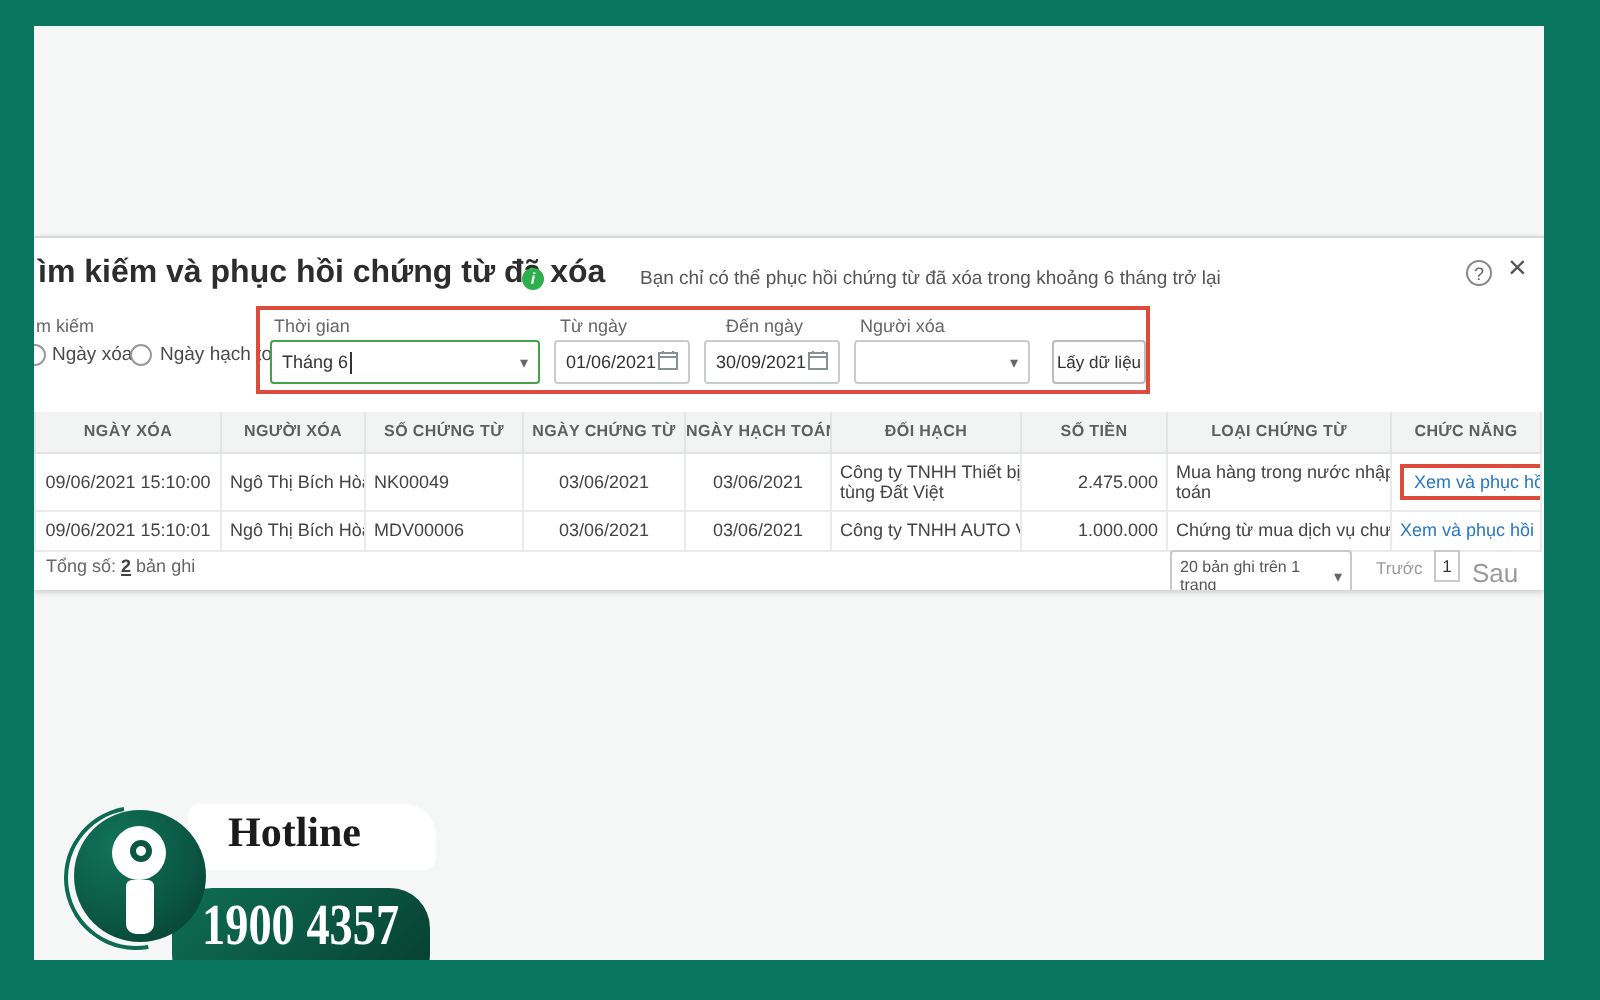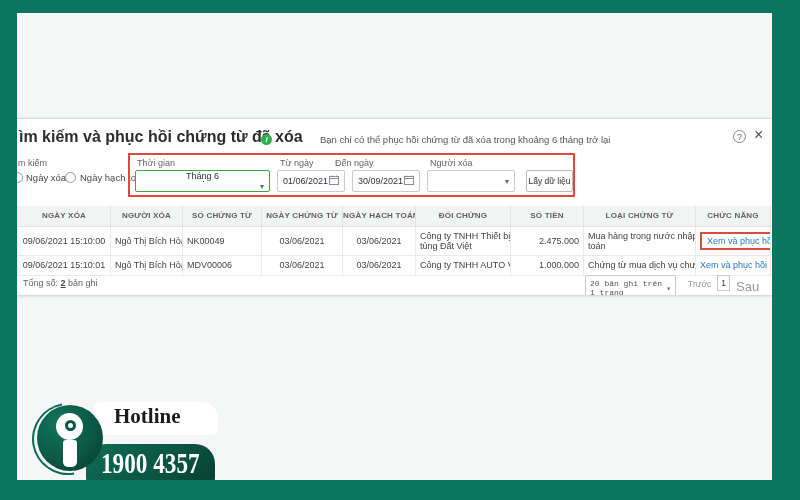--- a/index.html
+++ b/index.html
@@ -25,21 +25,21 @@
   .radio { position:absolute; width:11px; height:11px; border:1px solid #9a9a9a; border-radius:50%; background:#fff; }
   .radio1 { left:-5px; top:53px; }
   .radio2 { left:48px; top:53px; }
   .radio-lbl { position:absolute; font-size:9.5px; color:#4a4a4a; top:53px; }
   .rl1 { left:9px; } .rl2 { left:63px; }
   .ann-box { position:absolute; border:2px solid #dc4b3b; }
   .ann-filters { left:111px; top:34px; width:447px; height:44px; }
   .f-lbl { position:absolute; top:39px; }
   .ctl { position:absolute; top:51px; height:22px; background:#fff; border:1px solid #c8cccc; border-radius:2px;
          font-size:9px; color:#333; display:flex; align-items:center; padding:0 5px; }
-  .sel-thoigian { left:118px; width:135px; border:1.5px solid #41a547;flex-direction:column; }
+  .sel-thoigian { left:118px; width:135px; border:1.5px solid #41a547; }
   .caret { margin-left:auto; font-size:8px; color:#666; }
   .cursor { display:inline-block; width:1px; height:11px; background:#333; margin-left:1px; }
   .inp-tu { left:260px; width:68px; }
   .inp-den { left:335px; width:68px; }
   .sel-nguoixoa { left:410px; width:88px; }
   .cal { margin-left:auto; flex:0 0 auto; }
   .btn-load { position:absolute; left:509px; top:51px; width:47px; height:22px; background:#fdfdfd;
               border:1px solid #b9bdbd; border-radius:2px; font-size:8.5px; color:#333; text-align:center;
               line-height:20px; cursor:pointer; }
 
@@ -54,21 +54,21 @@
   .grid tr.r2 td { height:20px; }
   .ta-c { text-align:center; } .ta-r { text-align:right; }
   .link { color:#2678c0; font-size:9px; cursor:pointer; }
   .ann-link { border:2px solid #dc4b3b; padding:2px 5px; display:inline-block; }
 
   
   .total { position:absolute; left:6px; top:159px; font-size:9px; color:#666; }
   .total b { color:#444; text-decoration:underline; }
   .pg-size { position:absolute; left:568px; top:156px; width:91px; height:18px; border:1px solid #c6caca;
              border-radius:2px; background:#fff; font-size:8px; color:#555; display:flex; align-items:center;
-             padding:12px 4px; cursor:pointer;font-family:Liberation Mono, monospace; }
+             padding:12px 4px; cursor:pointer; }
   .pg-prev { position:absolute; left:671px; top:160px; font-size:8.5px; color:#9a9a9a; cursor:pointer; }
   .pg-num  { position:absolute; left:700px; top:156px; width:13px; height:16px; border:1px solid #c6caca;
              font-size:8.5px; color:#333; text-align:center; line-height:15px; background:#fff; cursor:pointer; }
   .pg-next { position:absolute; left:719px; top:160px; font-size:13px; color:#9a9a9a; cursor:pointer; }
 
   
   .logo { position:absolute; left:19px; top:387px; width:210px; height:80px; }
   .logo-white { position:absolute; left:58px; top:2px; width:124px; height:33px; background:#fff;
                 border-radius:6px 16px 6px 6px; }
   .logo-hot { position:absolute; left:78px; top:4px; font-family:Liberation Serif, serif;
@@ -123,21 +123,21 @@
       <div class="ctl inp-tu">
         <span>01/06/2021</span>
         <span class="cal"><svg width="10" height="10" viewBox="0 0 10 10">
               <rect x="0.5" y="1.5" width="9" height="8" fill="none" stroke="#8a8f94"></rect>
               <line x1="0.5" y1="3.5" x2="9.5" y2="3.5" stroke="#8a8f94"></line>
               <line x1="2.5" y1="0.5" x2="2.5" y2="2" stroke="#8a8f94"></line>
               <line x1="7.5" y1="0.5" x2="7.5" y2="2" stroke="#8a8f94"></line>
             </svg></span>
       </div>
 
-      <div class="lbl f-lbl" style="left:318px">Đến ngày</div>
+      <div class="lbl f-lbl" style="left:346px">Đến ngày</div>
       <div class="ctl inp-den">
         <span>30/09/2021</span>
         <span class="cal"><svg width="10" height="10" viewBox="0 0 10 10">
               <rect x="0.5" y="1.5" width="9" height="8" fill="none" stroke="#8a8f94"></rect>
               <line x1="0.5" y1="3.5" x2="9.5" y2="3.5" stroke="#8a8f94"></line>
               <line x1="2.5" y1="0.5" x2="2.5" y2="2" stroke="#8a8f94"></line>
               <line x1="7.5" y1="0.5" x2="7.5" y2="2" stroke="#8a8f94"></line>
             </svg></span>
       </div>
 
@@ -161,21 +161,21 @@
             <col style="width:112px">
             <col style="width:75px">
         </colgroup>
         <tbody>
             <tr>
           <th>NGÀY XÓA</th>
           <th>NGƯỜI XÓA</th>
           <th>SỐ CHỨNG TỪ</th>
           <th>NGÀY CHỨNG TỪ</th>
           <th>NGÀY HẠCH TOÁN</th>
-          <th>ĐỐI CHỨNG</th>
+          <th>ĐỐI HẠCH</th>
           <th>SỐ TIỀN</th>
           <th>LOẠI CHỨNG TỪ</th>
           <th>CHỨC NĂNG</th>
         </tr>
         <tr class="r1">
           <td class="ta-c">09/06/2021 15:10:00</td>
           <td class="ta-c">Ngô Thị Bích Hòa</td>
           <td>NK00049</td>
           <td class="ta-c">03/06/2021</td>
           <td class="ta-c">03/06/2021</td>

